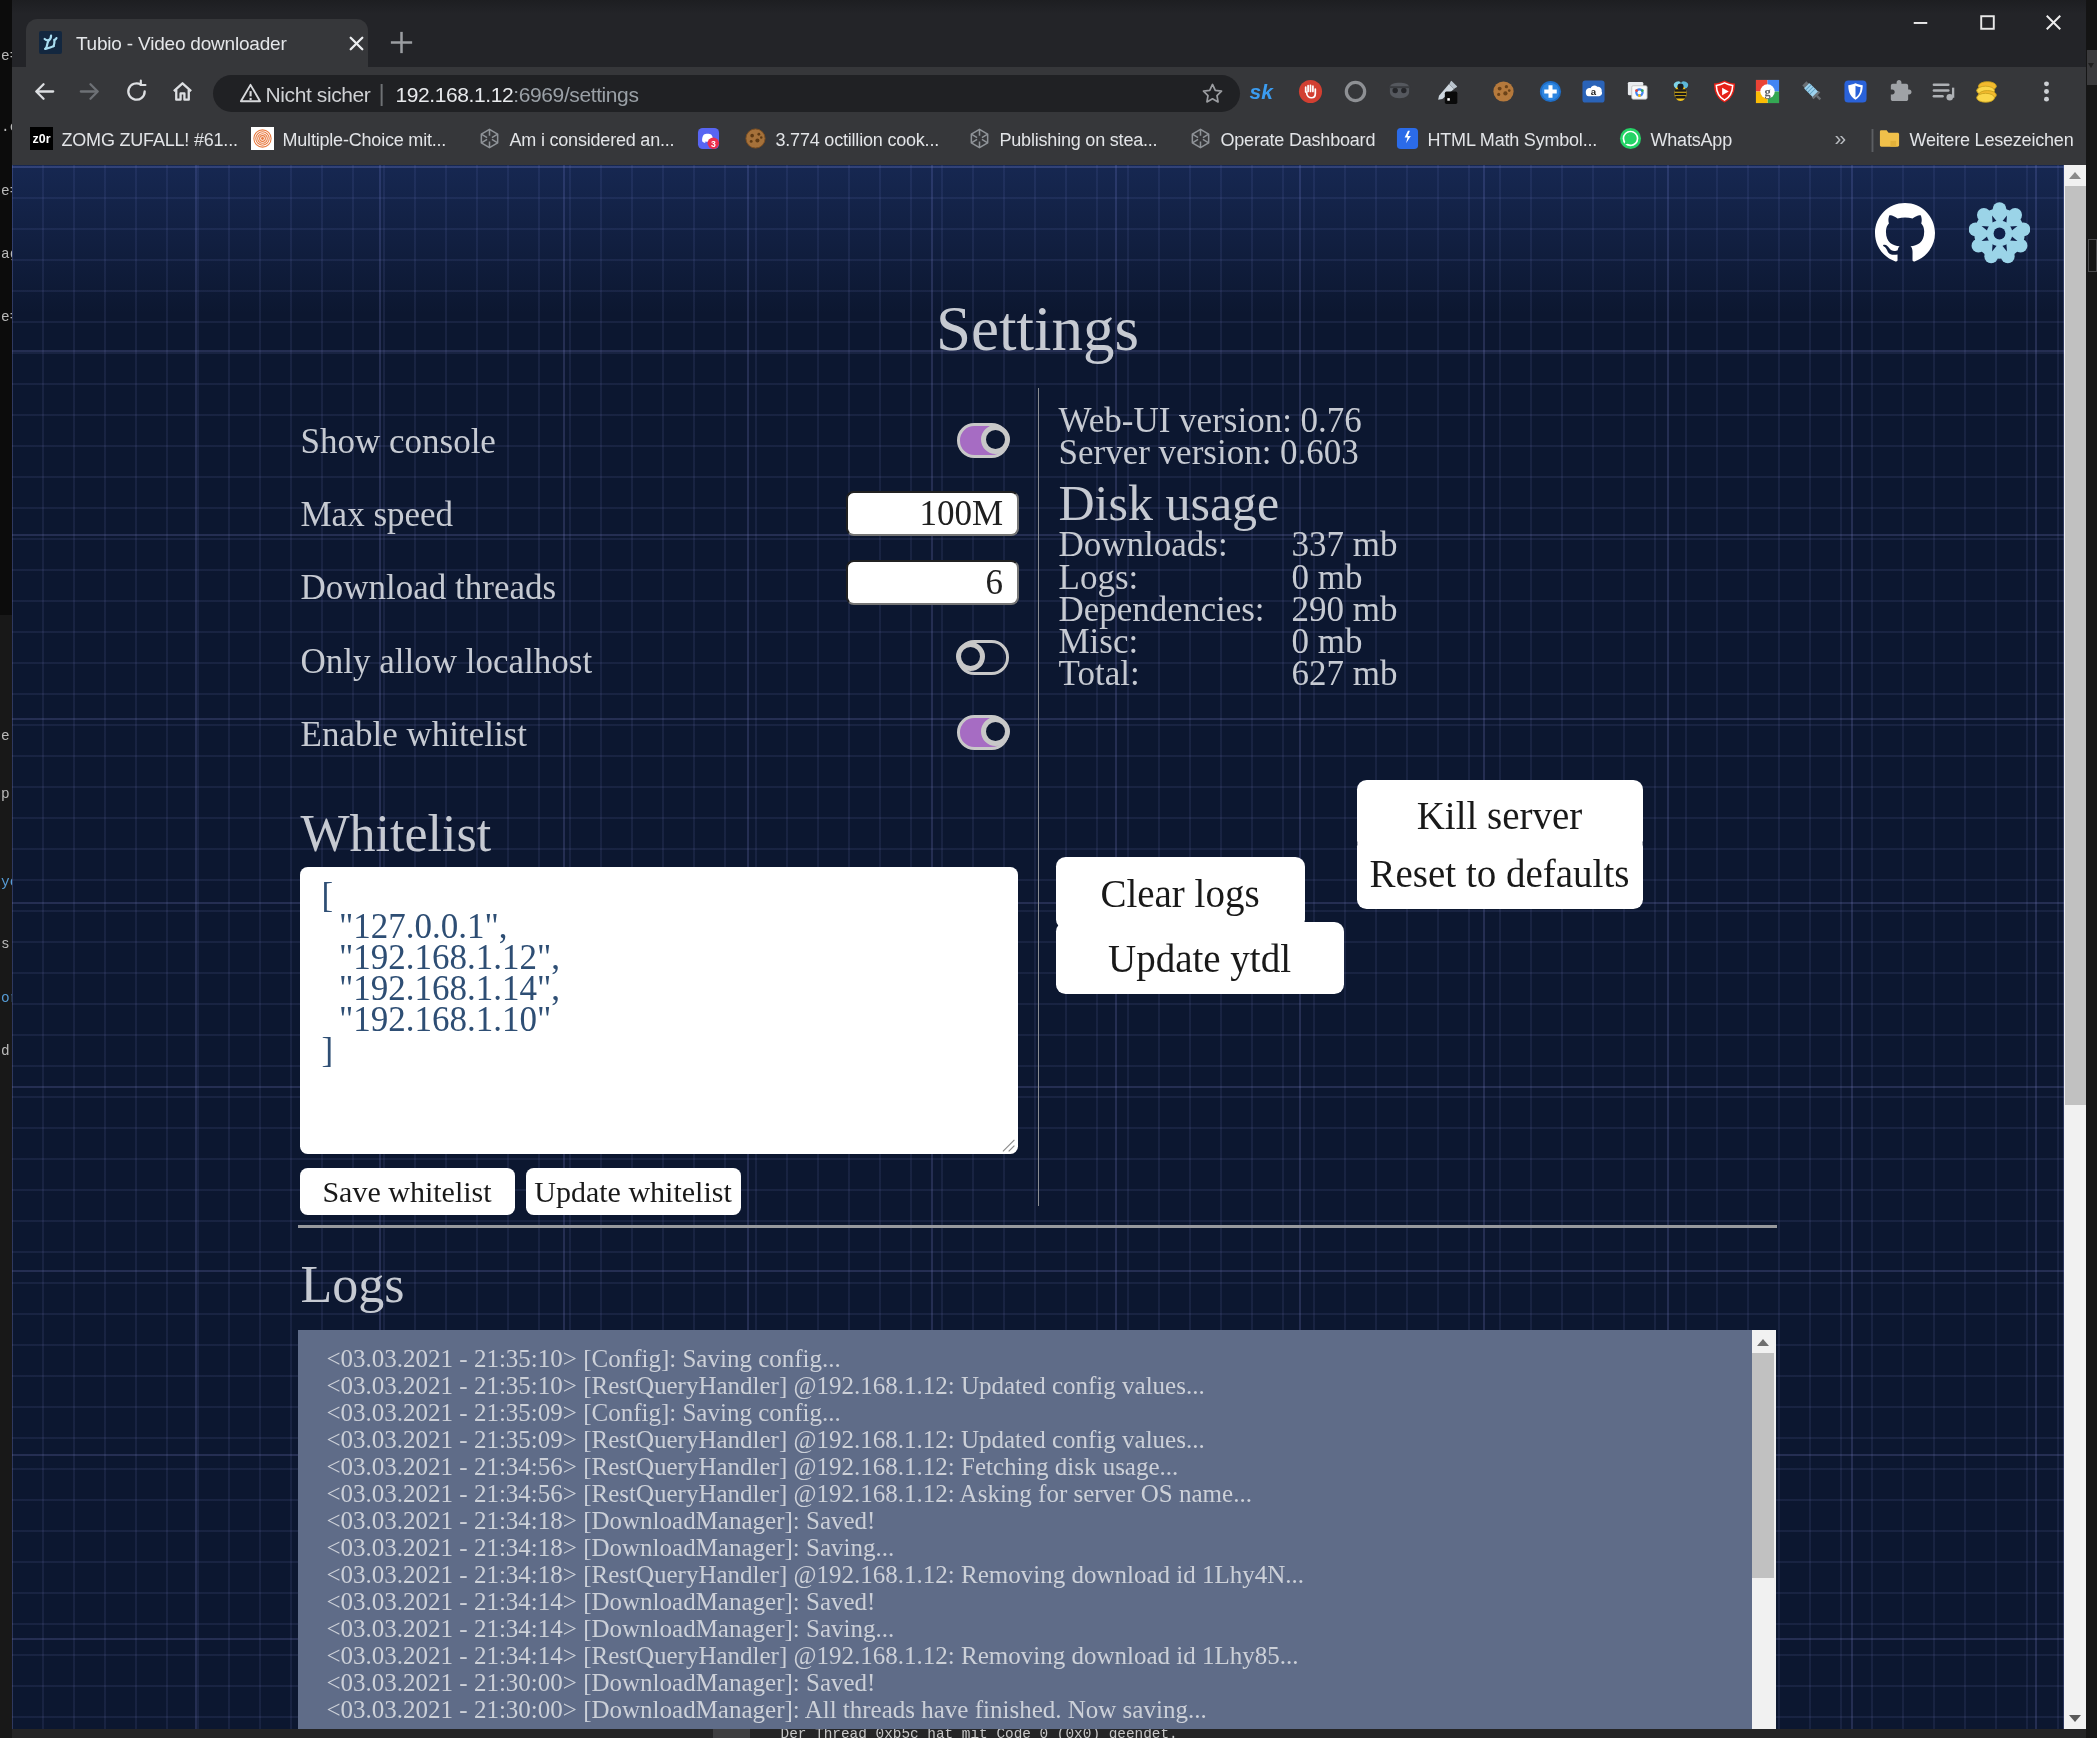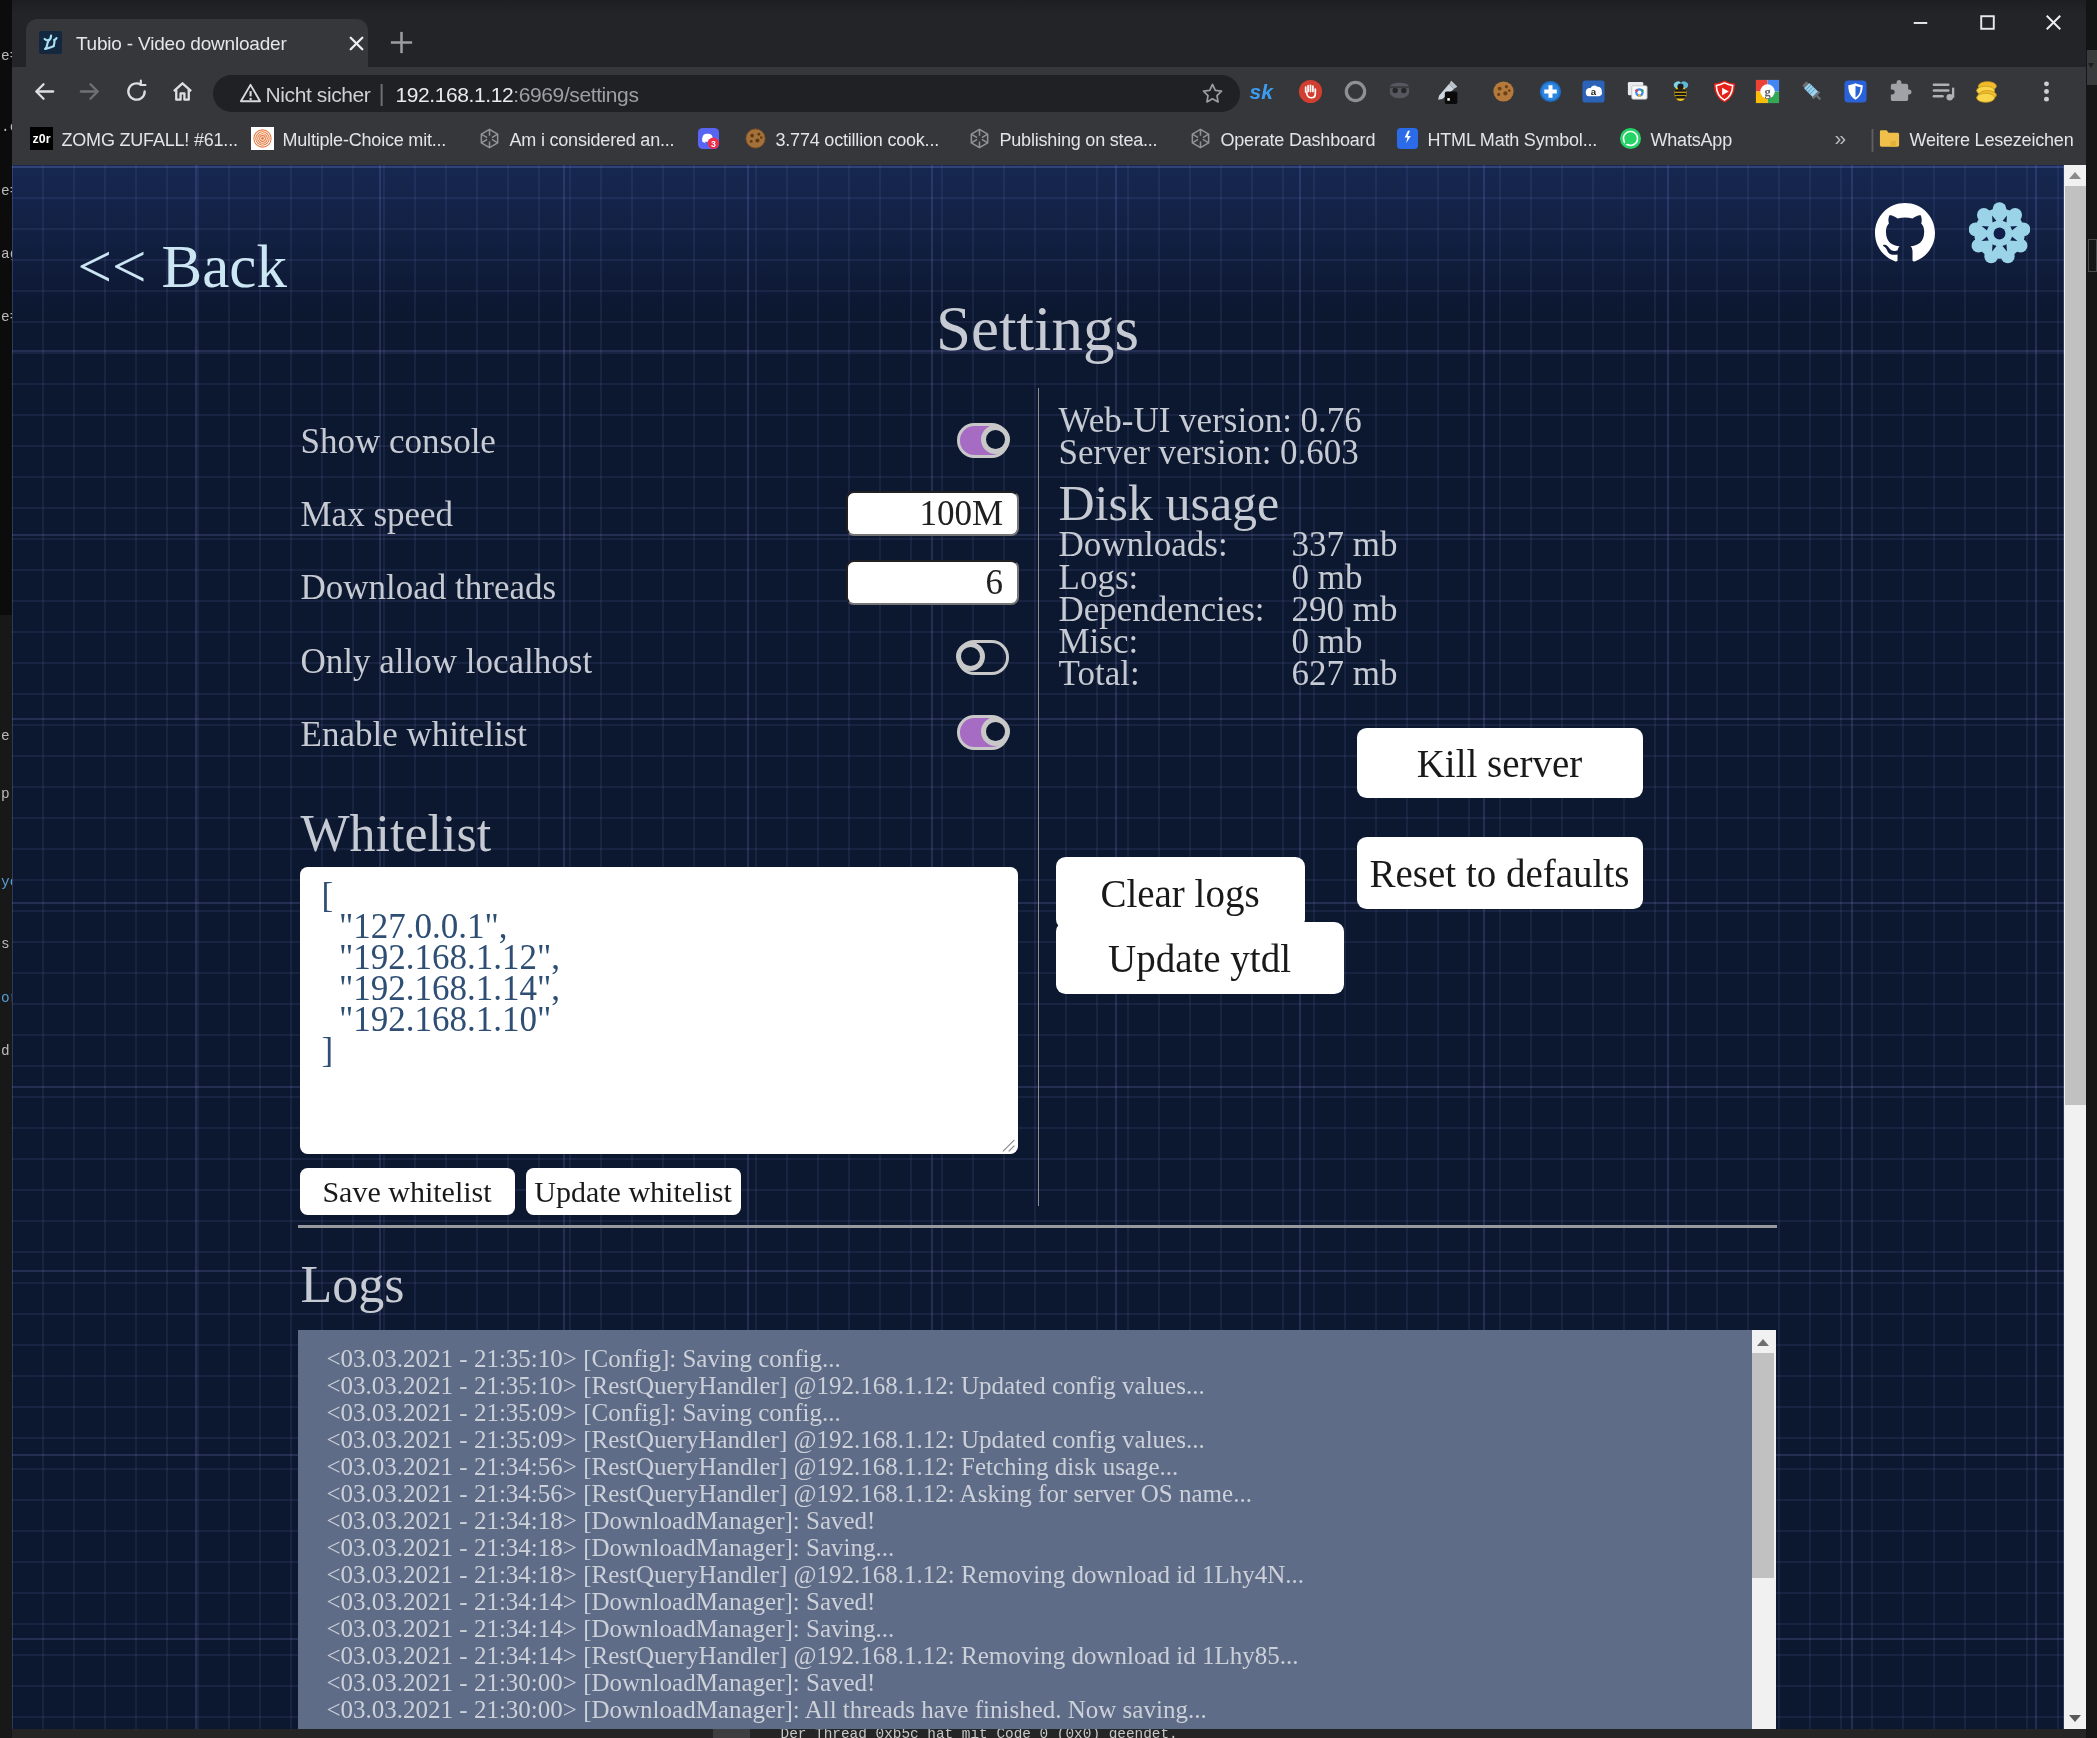--- a/index.html
+++ b/index.html
@@ -376,21 +376,20 @@
       </div>
     <div class="bm" style="left:1866px">
         <svg class="ic" viewBox="0 0 24 24">
           <path d="M2 5 C2 4 2.8 3.5 3.6 3.5 L9 3.5 L11 6 L20.4 6 C21.3 6 22 6.7 22 7.6 L22 19 C22 20 21.2 20.5 20.4 20.5 L3.6 20.5 C2.7 20.5 2 19.8 2 19 Z" fill="#f0c04a"></path>
           <path d="M13 14.5 L19 14.5 L19 20.5 L13 20.5 Z" fill="#e2b13a"></path>
         </svg>
         <div class="lb">Weitere Lesezeichen</div>
       </div>
   </div>
   <div id="page" class="abs">
-    <div class="t back">&lt;&lt; Back</div>
     <div class="t h1">Settings</div>
     <svg class="abs" style="left:1863px;top:38px" width="60" height="60" viewBox="0 0 16 16">
         <path fill="#ffffff" fill-rule="evenodd" d="M8 0C3.58 0 0 3.58 0 8c0 3.54 2.29 6.53 5.47 7.59.4.07.55-.17.55-.38 0-.19-.01-.82-.01-1.49-2.01.37-2.53-.49-2.69-.94-.09-.23-.48-.94-.82-1.13-.28-.15-.68-.52-.01-.53.63-.01 1.08.58 1.23.82.72 1.21 1.87.87 2.33.66.07-.52.28-.87.51-1.07-1.78-.2-3.64-.89-3.64-3.95 0-.87.31-1.59.82-2.15-.08-.2-.36-1.02.08-2.12 0 0 .67-.21 2.2.82.64-.18 1.32-.27 2-.27s1.36.09 2 .27c1.53-1.04 2.2-.82 2.2-.82.44 1.1.16 1.92.08 2.12.51.56.82 1.27.82 2.15 0 3.07-1.87 3.75-3.65 3.95.29.25.54.73.54 1.48 0 1.07-.01 1.93-.01 2.2 0 .21.15.46.55.38A8.013 8.013 0 0016 8c0-4.42-3.58-8-8-8z"></path>
       </svg>
     <svg class="abs" style="left:1957px;top:37px" width="61" height="63" viewBox="0 0 62 66">
         <g fill="#9bd4e8">
           <circle cx="31" cy="33" r="26.5"></circle>
           <circle cx="31.0" cy="7.5" r="7.2"></circle>
           <circle cx="47.4" cy="13.5" r="7.2"></circle>
           <circle cx="56.1" cy="28.6" r="7.2"></circle>
@@ -428,21 +427,21 @@
     <div class="t lab" style="left:1047px;top:360px">Downloads:</div>
       <div class="t lab" style="left:1280px;top:360px">337 mb</div>
     <div class="t lab" style="left:1047px;top:393px">Logs:</div>
       <div class="t lab" style="left:1280px;top:393px">0 mb</div>
     <div class="t lab" style="left:1047px;top:425px">Dependencies:</div>
       <div class="t lab" style="left:1280px;top:425px">290 mb</div>
     <div class="t lab" style="left:1047px;top:457px">Misc:</div>
       <div class="t lab" style="left:1280px;top:457px">0 mb</div>
     <div class="t lab" style="left:1047px;top:489px">Total:</div>
       <div class="t lab" style="left:1280px;top:489px">627 mb</div>
-    <div class="btn" style="left:1345px;top:563px;width:286px;height:70px">Kill server</div>
+    <div class="btn" style="left:1345px;top:615px;width:286px;height:70px">Kill server</div>
     <div class="btn" style="left:1044px;top:692px;width:249px;height:72px">Clear logs</div>
     <div class="btn" style="left:1345px;top:672px;width:286px;height:72px">Reset to defaults</div>
     <div class="btn" style="left:1044px;top:757px;width:288px;height:72px">Update ytdl</div>
     <div class="t h2" style="left:289px;top:639px">Whitelist</div>
     <div id="wlta">[<br>&nbsp;&nbsp;"127.0.0.1",<br>&nbsp;&nbsp;"192.168.1.12",<br>&nbsp;&nbsp;"192.168.1.14",<br>&nbsp;&nbsp;"192.168.1.10"<br>]</div>
     <svg class="abs" style="left:988px;top:972px" width="15.4" height="15.4" viewBox="0 0 16 16">
         <g stroke="#8a8a8a" stroke-width="1.2">
           <path d="M15 3 L3 15"></path>
           <path d="M15 9 L9 15"></path>
         </g>

